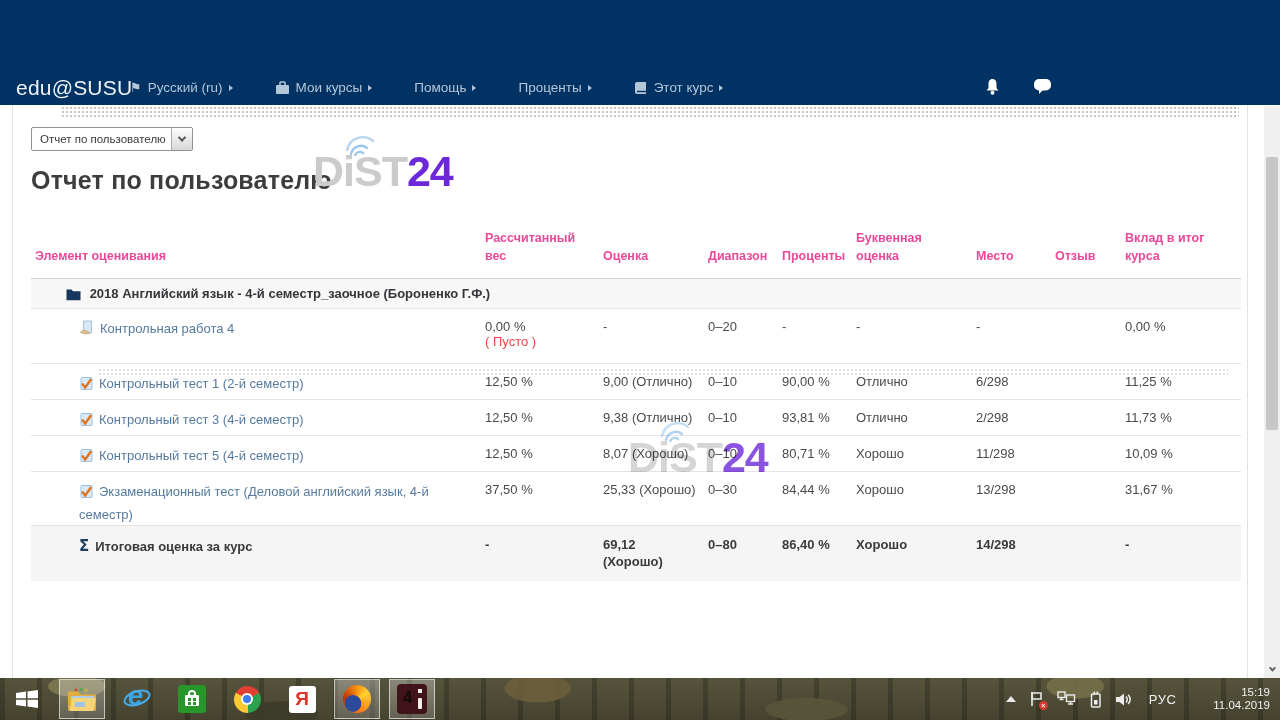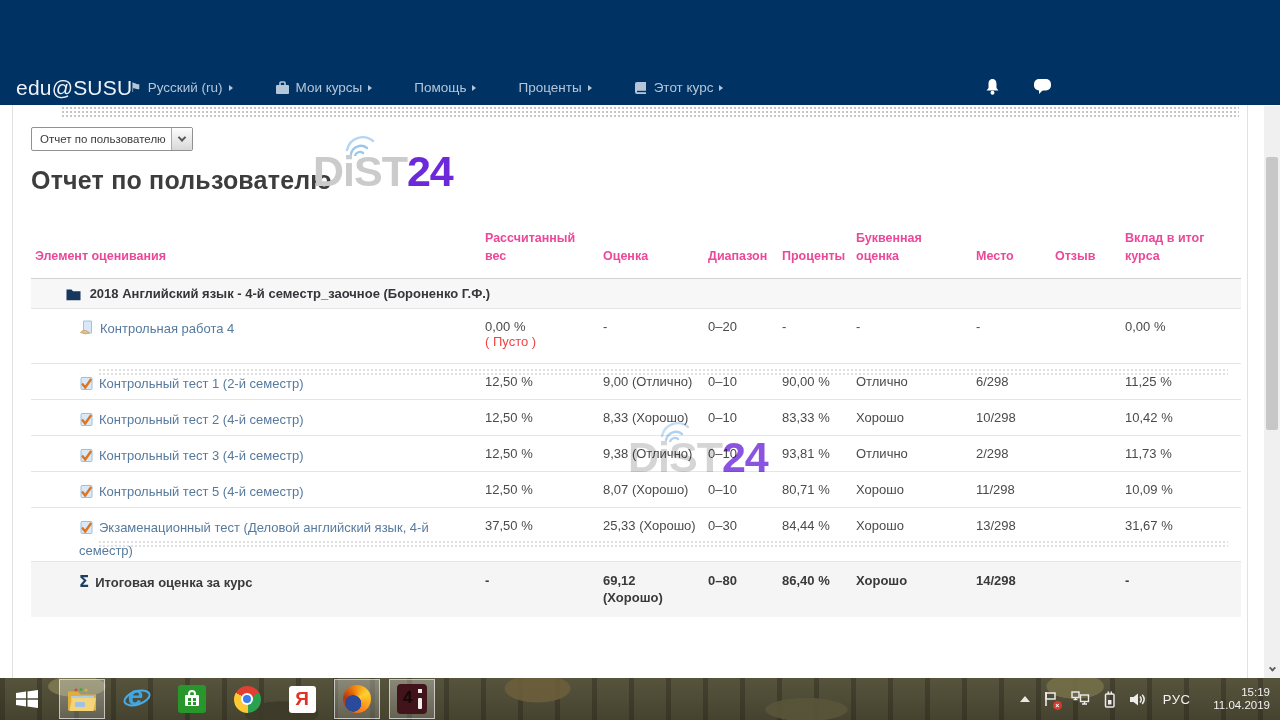--- a/index.html
+++ b/index.html
@@ -106,21 +106,21 @@
   .ic-game .four { position:absolute; left:6px; top:4px; font-size:17px; font-weight:bold; color:#140809; }
   .ic-game .dot { position:absolute; right:5px; top:5px; width:4px; height:4px; background:#f2eee8; }
   .ic-game .bar { position:absolute; right:5px; bottom:5px; width:4px; height:11px; background:#f2eee8; border-radius:1px; }
 
   .tray { display:flex; align-items:center; gap:13px; padding-right:10px; color:#f2f2f2; }
   .tray-ic { display:inline-flex; align-items:center; cursor:pointer; position:relative; }
   .tri-up { width:0; height:0; border-left:5px solid transparent; border-right:5px solid transparent; border-bottom:6px solid #e8e8e8; }
   .flag-badge { position:absolute; right:-4px; bottom:-3px; width:9px; height:9px; background:#d23b2e; border-radius:50%;
     color:#fff; font-size:7px; line-height:9px; text-align:center; font-weight:bold; }
   .tray-lang { font-size:13px; letter-spacing:.5px; cursor:pointer; margin-left:4px; }
-  .tray-clock { font-size:11.5px; line-height:13.5px; text-align:right; cursor:pointer; margin-left:10px; }
+  .tray-clock { font-size:11.5px; line-height:13.5px; text-align:right; cursor:pointer; margin-left:24px; }
 </style>
 </head>
 <body>
 
 <div id="screen">
 
   <header class="site-header">
     <div class="brand">edu@SUSU</div>
     <nav class="main-nav">
       <a class="nav-item">
@@ -262,36 +262,20 @@
           <td>12,50 %</td>
           <td class="nowrap">9,00 (Отлично)</td>
           <td>0–10</td>
           <td>90,00 %</td>
           <td>Отлично</td>
           <td>6/298</td>
           <td></td>
           <td>11,25 %</td>
         </tr>
 
-        <tr class="item-row">
-          <td class="c-item">
-            <span class="icn"><svg width="15" height="15" viewBox="0 0 15 15">
-                  <rect x="2" y="1.5" width="11" height="12" rx="1" fill="#d8e9f8" stroke="#9cc0dd"></rect>
-                  <path d="M3 7.5 l3.2 4 l6 -8.5" stroke="#e2731d" stroke-width="2.4" fill="none"></path>
-                </svg></span><a class="ilink">Контрольный тест 2 (4-й семестр)</a>
-          </td>
-          <td>12,50 %</td>
-          <td class="nowrap">8,33 (Хорошо)</td>
-          <td>0–10</td>
-          <td>83,33 %</td>
-          <td>Хорошо</td>
-          <td>10/298</td>
-          <td></td>
-          <td>10,42 %</td>
-        </tr>
 
         <tr class="item-row">
           <td class="c-item">
             <span class="icn"><svg width="15" height="15" viewBox="0 0 15 15">
                   <rect x="2" y="1.5" width="11" height="12" rx="1" fill="#d8e9f8" stroke="#9cc0dd"></rect>
                   <path d="M3 7.5 l3.2 4 l6 -8.5" stroke="#e2731d" stroke-width="2.4" fill="none"></path>
                 </svg></span><a class="ilink">Контрольный тест 3 (4-й семестр)</a>
           </td>
           <td>12,50 %</td>
           <td class="nowrap">9,38 (Отлично)</td>

